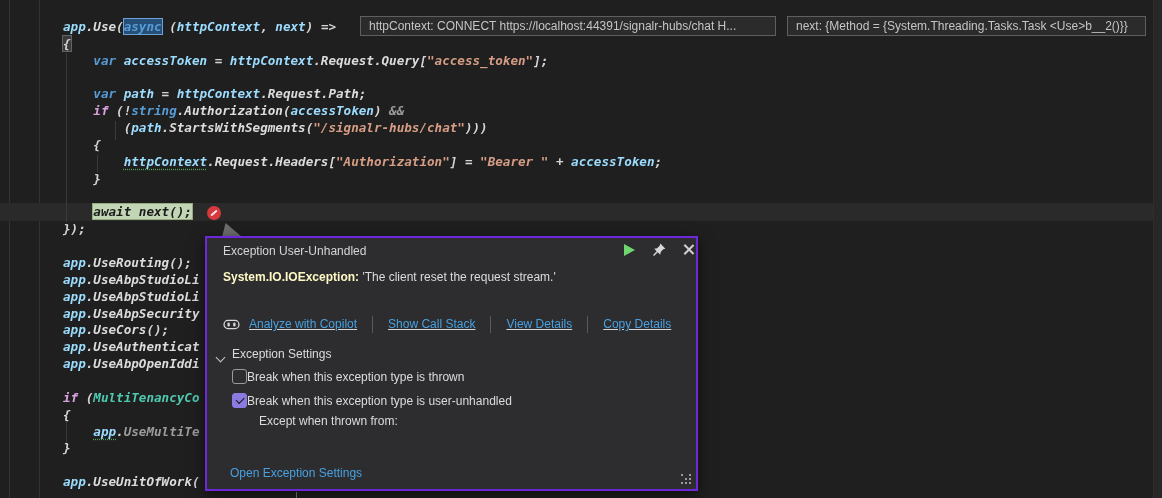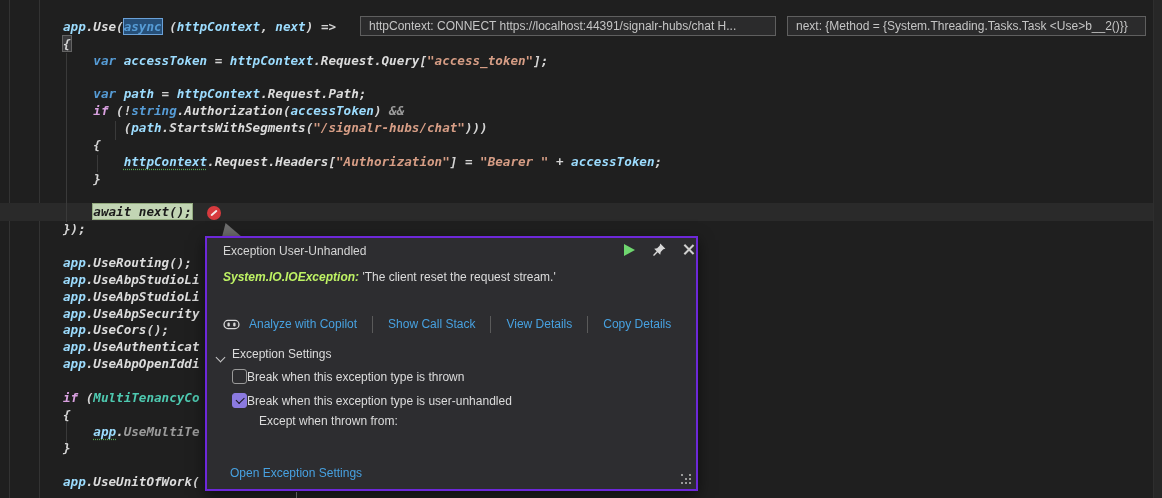--- a/index.html
+++ b/index.html
@@ -41,22 +41,22 @@
          border:2px solid #6d28d9;box-sizing:border-box;z-index:7;
          box-shadow:0 4px 14px rgba(0,0,0,.55);color:#d6d6d6;font-size:12px;}
   .pp-title{position:absolute;left:16px;top:6px;color:#d6d6d6;}
   .pp-play{position:absolute;left:417px;top:6px;width:0;height:0;cursor:pointer;
            border-left:11px solid #6fd66f;border-top:6.5px solid transparent;border-bottom:6.5px solid transparent;}
   .pp-pin{position:absolute;left:444px;top:4px;width:16px;height:16px;cursor:pointer;}
   .pp-close{position:absolute;left:474px;top:4px;width:15px;height:15px;cursor:pointer;}
   .pp-close::before,.pp-close::after{content:"";position:absolute;left:7px;top:1px;width:1.6px;height:13px;background:#d0d0d0;}
   .pp-close::before{transform:rotate(45deg);} .pp-close::after{transform:rotate(-45deg);}
   .pp-msg{position:absolute;left:16px;top:32px;white-space:nowrap;color:#dcdcdc;}
-  .pp-msg b{font-weight:700;color:#bef264;font-style:italic;}
-  .pp-actions{position:absolute;left:16px;top:76px;display:flex;align-items:center;gap:15px;height:20px;}
+  .pp-msg b{font-weight:700;color:#fef9c3;}
+  .pp-actions{position:absolute;left:16px;top:76px;display:flex;align-items:center;gap:15px;height:20px;text-decoration:underline;}
   .pp-actions .vsep{width:1px;height:17px;background:#5a5a5a;}
   .lnk{color:#47a1e0;cursor:pointer;white-space:nowrap;}
   .copilot-ic{width:17px;height:17px;margin-right:-6px;}
   .pp-expander{position:absolute;left:10px;top:109px;display:flex;align-items:flex-end;gap:8px;cursor:pointer;}
   .chev{width:6px;height:6px;border-right:1.4px solid #c8c8c8;border-bottom:1.4px solid #c8c8c8;
         transform:rotate(45deg);margin-top:-3px;}
   .cb-row{position:absolute;display:flex;align-items:center;gap:0;height:17px;}
   .cb{width:15px;height:15px;border:1px solid #9a9a9a;border-radius:3px;box-sizing:border-box;
       background:transparent;position:relative;cursor:pointer;flex:0 0 auto;}
   .cb.on{background:#8b7ae0;border-color:#8b7ae0;}

